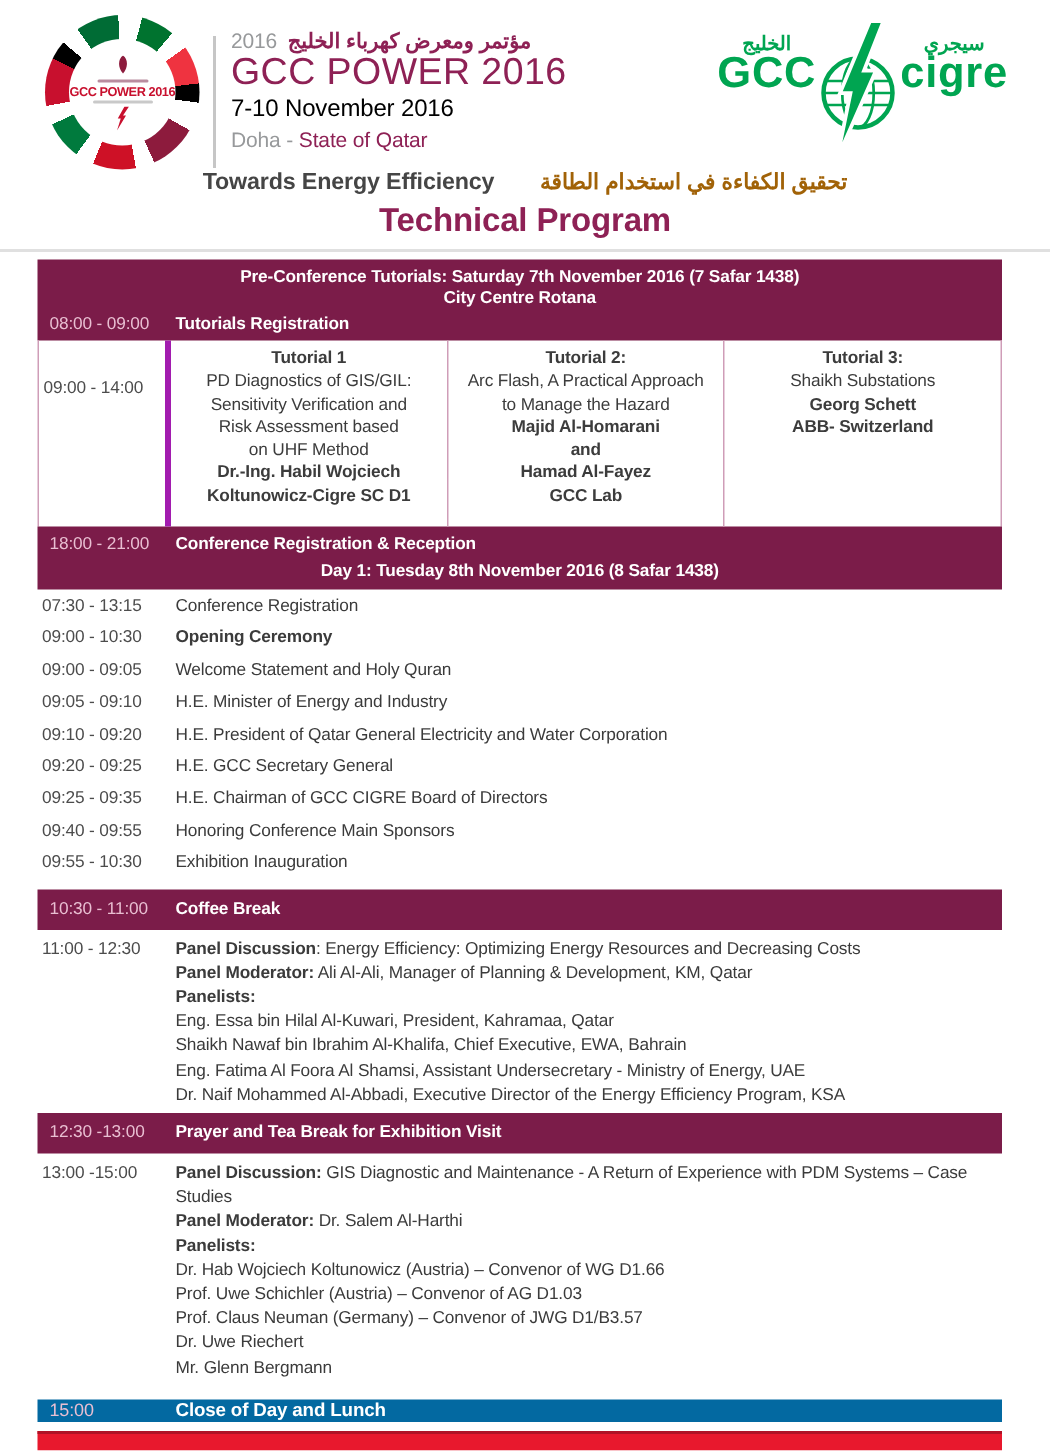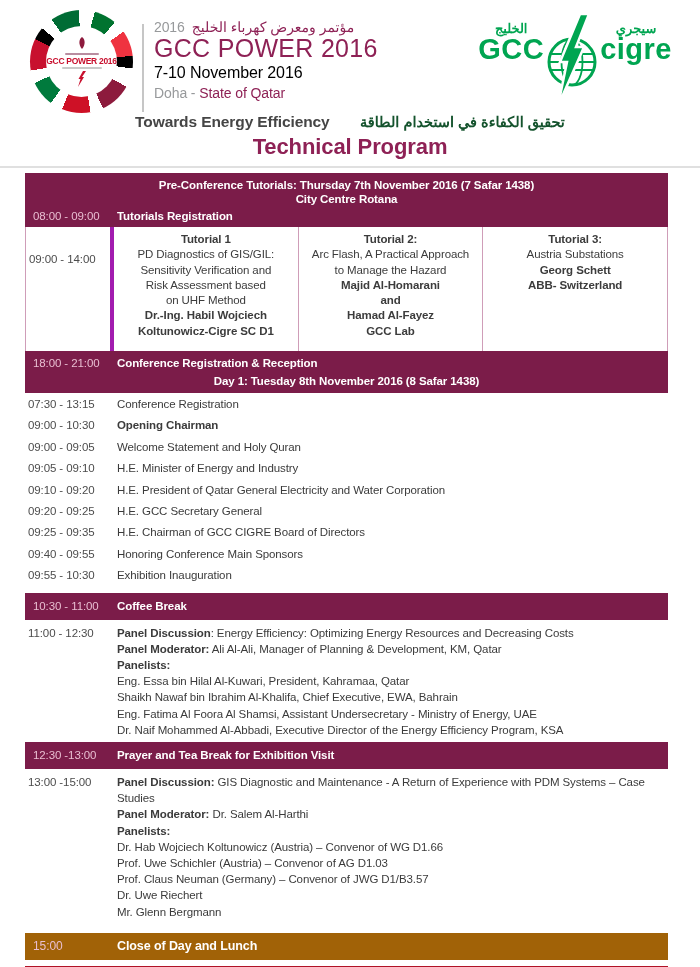--- a/index.html
+++ b/index.html
@@ -21,33 +21,33 @@
     display:flex; flex-direction:column; align-items:center; justify-content:center; text-align:center; }
   .logo-emblem { margin-bottom:1px; }
   .logo-tinyline { width:34px; height:2px; background:#b98da0; margin:1px 0; border-radius:1px; }
   .logo-gcc { font-size:8.5px; font-weight:bold; color:#c8102e; letter-spacing:-0.3px; white-space:nowrap; }
   .logo-subline { width:40px; height:2px; background:#c9c9c9; margin:1px 0 2px; border-radius:1px; }
   .v-divider { width:2px; background:#c6c6c6; height:88px; margin:16px 10px 0 9px; flex:none; }
   .title-block { padding-top:12px; }
   .ar-line { display:flex; align-items:baseline; gap:7px; font-size:14px; line-height:15px; }
   .gray { color:#97999b; }
   .maroon { color:#8e2155; }
-  .ar { direction:rtl; font-weight:normal;text-align:right; }
+  .ar { direction:rtl; font-weight:bold;text-align:right; }
   .main-title { font-size:25px; color:#8e2155; line-height:27px; letter-spacing:0.3px; white-space:nowrap; }
   .dates-line { font-size:16px; color:#000000; line-height:21px; }
   .loc-line { font-size:14px; line-height:21px; }
   .logo-right { margin-left:auto; display:flex; align-items:flex-start; padding-top:14px; }
   .cigre-stack { display:flex; flex-direction:column; align-items:center; color:#00a551; }
   .cigre-ar { font-size:13px; font-weight:bold; direction:rtl; line-height:14px; }
   .cigre-big { font-size:29px; font-weight:bold; line-height:26px; letter-spacing:0.5px; }
   .cigre-globe { margin:0 -8px; position:relative; top:-8px; }
   
   .tagline { text-align:center; margin-top:1px; }
   .tagline .en { font-size:15.5px; font-weight:bold; color:#454545; }
-  .tagline .arx { font-size:14.5px; font-weight:bold; color:#14532d; direction:rtl; display:inline-block; margin-left:26px; }
+  .tagline .arx { font-size:14.5px; font-weight:bold; color:#a16207; direction:rtl; display:inline-block; margin-left:26px; }
   .doc-title { text-align:center; font-size:22px; font-weight:bold; color:#8e2155; margin-top:3px; }
   .hairline { border-top:2px solid #e0e0e0; margin-top:6px; }
   
   .tbl { margin:5px 32px 0 25px; width:643px; font-size:11.5px; }
   .band { background:#7b1c49; color:#fff; }
   .band .c { text-align:center; font-weight:bold; line-height:13.5px; }
   .brow { display:flex; align-items:baseline; }
   .btime { width:92px; flex:none; padding-left:8px; color:#e9bfd2; font-weight:normal; }
   .blbl { font-weight:bold; }
   .band1 { padding:6px 0 4px; }
@@ -67,21 +67,21 @@
   .drow { display:flex; align-items:baseline; height:21.4px; }
   .dtime { width:92px; flex:none; padding-left:3px; color:#4c4c4c; }
   .dtxt { color:#3b3b3b; }
   .bold { font-weight:bold; }
   
   .panel { padding:4px 0 3px; }
   .prow { display:flex; align-items:baseline; line-height:16.2px; }
   .ptime { width:92px; flex:none; padding-left:3px; color:#4c4c4c; }
   .ptxt b { font-weight:bold;margin-top:38px; }
   
-  .close-band { margin-top:10px; height:27px; background:#a16207; color:#fff; display:flex; align-items:center; font-size:12.5px; }
+  .close-band { margin-top:10px; height:15px; background:#0369a1; color:#fff; display:flex; align-items:center; font-size:12.5px; }
   .gala-band { margin-top:6px; height:22px; background:#e8182d; color:#fff; display:flex; align-items:center; font-size:12.5px; border-top:2px solid #b01226; }
   .close-band .btime, .gala-band .btime { font-size:12px; }
 </style>
 </head>
 <body>
 
 <div class="page">
 
   <div class="header">
     <div class="logo-circle">
@@ -137,21 +137,21 @@
     <span class="en">Towards Energy Efficiency</span>
     <span class="arx">تحقيق الكفاءة في استخدام الطاقة</span>
   </div>
 
   <div class="doc-title">Technical Program</div>
   <div class="hairline"></div>
 
   <div class="tbl">
 
     <div class="band band1">
-      <div class="c">Pre-Conference Tutorials: Thursday 7th November 2016  (7 Safar 1438)</div>
+      <div class="c">Pre-Conference Tutorials: Saturday 7th November 2016  (7 Safar 1438)</div>
       <div class="c">City Centre Rotana</div>
       <div class="brow">
         <span class="btime">08:00 - 09:00</span>
         <span class="blbl">Tutorials Registration</span>
       </div>
     </div>
 
     <div class="tut-row">
       <div class="tut-time">09:00 - 14:00</div>
       <div class="tut-col">
@@ -167,42 +167,42 @@
           <div class="b">Tutorial 2:</div>
           <div>Arc Flash, A Practical Approach</div>
           <div>to Manage the Hazard</div>
           <div class="b">Majid Al-Homarani</div>
           <div class="b">and</div>
           <div class="b">Hamad Al-Fayez</div>
           <div class="b">GCC Lab</div>
         </div>
       <div class="tut-col">
           <div class="b">Tutorial 3:</div>
-          <div>Austria Substations</div>
+          <div>Shaikh Substations</div>
           <div class="b">Georg Schett</div>
           <div class="b">ABB- Switzerland</div>
         </div>
     </div>
 
     <div class="band band2">
       <div class="brow">
         <span class="btime">18:00 - 21:00</span>
         <span class="blbl">Conference Registration &amp; Reception</span>
       </div>
       <div class="c">Day 1: Tuesday 8th November 2016  (8 Safar 1438)</div>
     </div>
 
     <div class="day-rows">
         <div class="drow">
           <span class="dtime">07:30 - 13:15</span>
           <span class="dtxt">Conference Registration</span>
         </div>
         <div class="drow">
           <span class="dtime">09:00 - 10:30</span>
-          <span class="dtxt bold">Opening Chairman</span>
+          <span class="dtxt bold">Opening Ceremony</span>
         </div>
         <div class="drow">
           <span class="dtime">09:00 - 09:05</span>
           <span class="dtxt">Welcome Statement and Holy Quran</span>
         </div>
         <div class="drow">
           <span class="dtime">09:05 - 09:10</span>
           <span class="dtxt">H.E. Minister of Energy and Industry</span>
         </div>
         <div class="drow">

